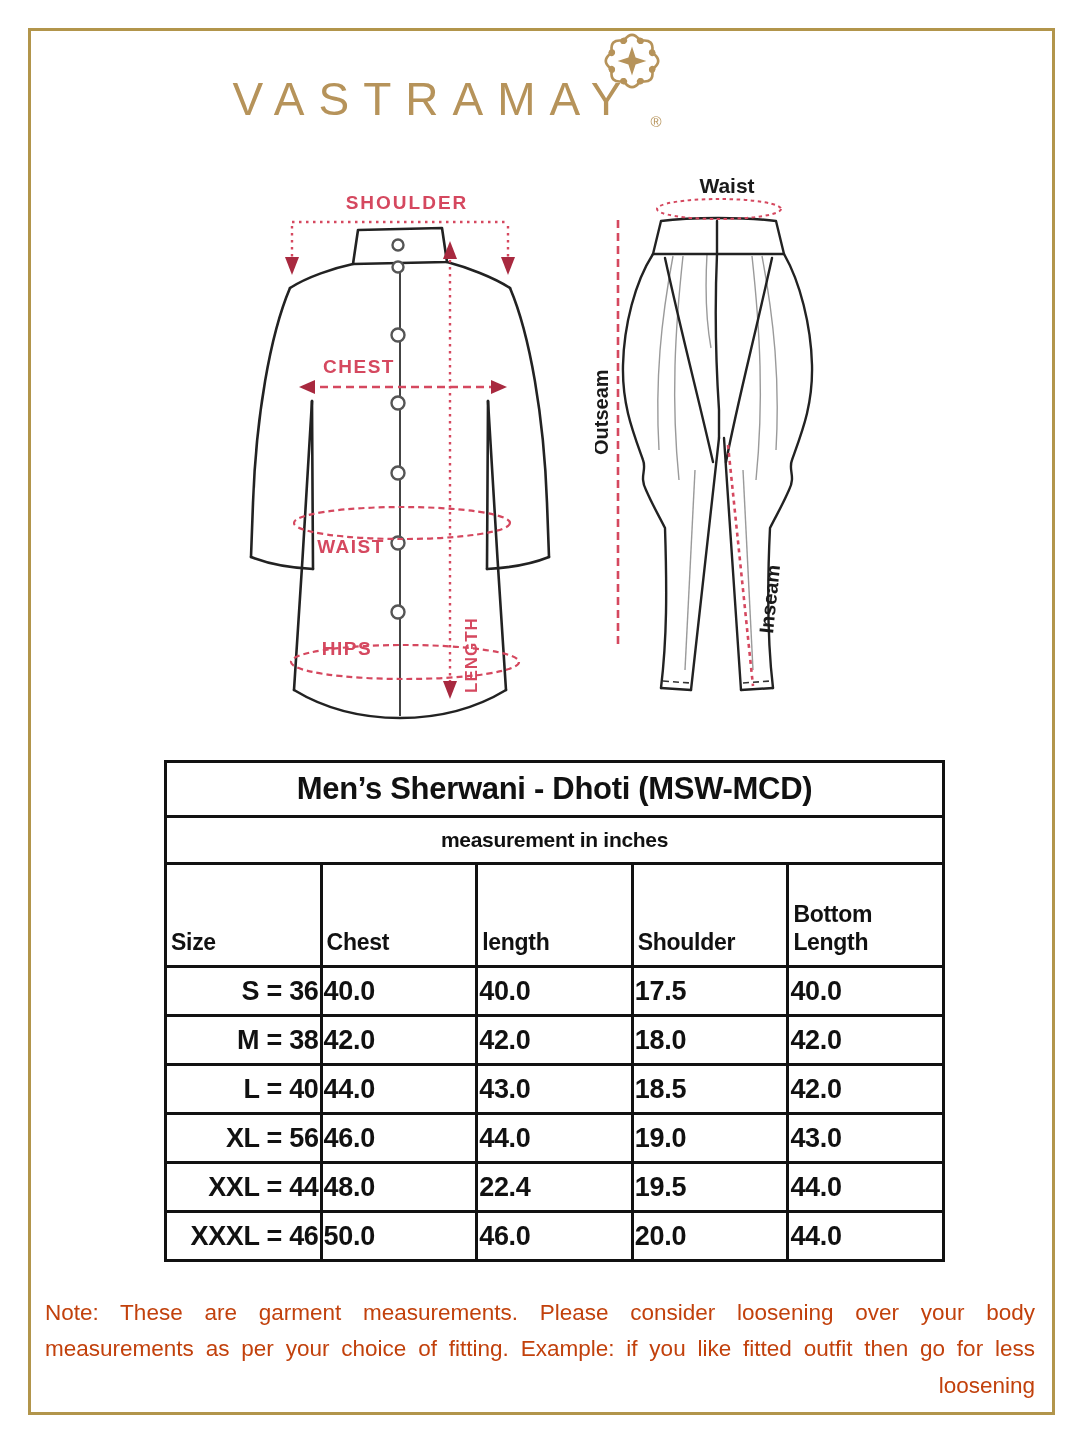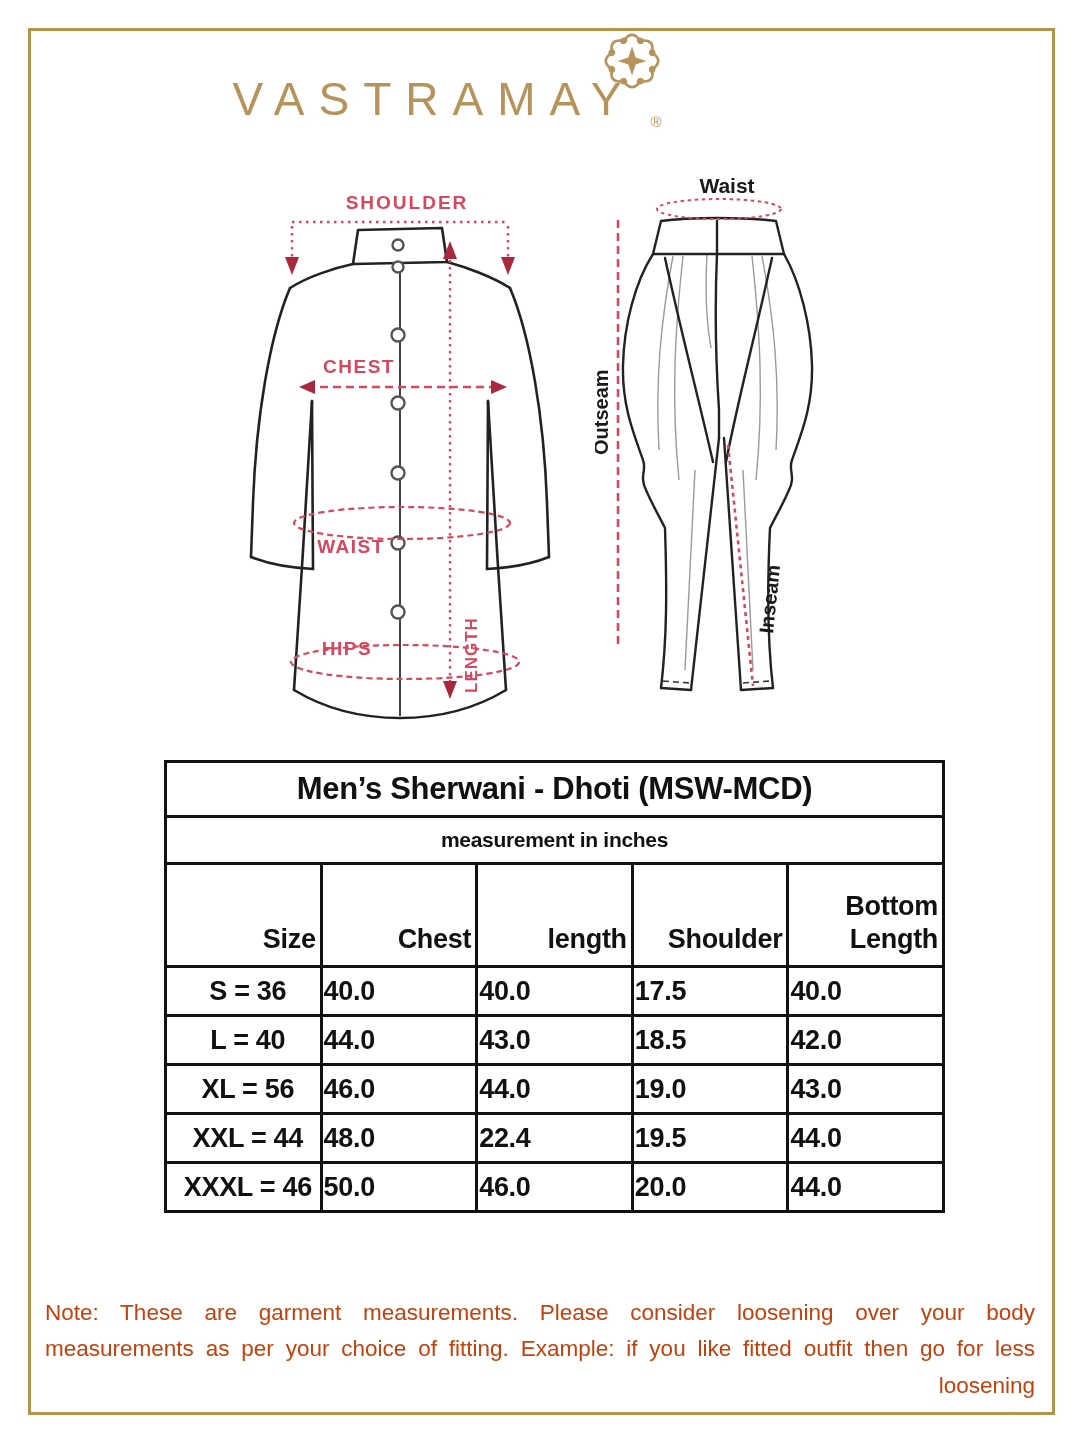--- a/index.html
+++ b/index.html
@@ -18,24 +18,24 @@
   .kurta-svg{position:absolute;left:237px;top:185px;}
   .dhoti-svg{position:absolute;left:595px;top:170px;}
   
   .size-table{position:absolute;left:164px;top:760px;width:778px;
               border-collapse:collapse;table-layout:fixed;}
   .size-table td{border:3px solid #111;background:#fff;
                  font-family:"Liberation Sans",sans-serif;letter-spacing:-0.3px;}
   .size-table col{width:155.6px;}
   td.t-title{height:50px;text-align:center;font-size:31px;font-weight:bold;}
   td.t-sub{height:42px;text-align:center;font-size:21px;font-weight:bold;}
-  td.t-colhead{height:92px;text-align:right;vertical-align:bottom;
-               font-size:27px;font-weight:bold;padding:0 4px 8px 4px;line-height:1.25;}
+  td.t-colhead{height:92px;text-align:left;vertical-align:bottom;
+               font-size:23px;font-weight:bold;padding:0 4px 8px 4px;line-height:1.25;}
   td.t-cell{height:44px;text-align:left;font-size:27px;font-weight:bold;}
-  td.t-size{height:44px;text-align:center;padding-left:10px;font-size:27px;font-weight:bold;}
+  td.t-size{height:44px;text-align:right;padding-left:10px;font-size:27px;font-weight:bold;}
   
   .note{position:absolute;left:45px;top:1295px;width:990px;
         font-size:22.5px;line-height:1.62;color:#c2410c;
         text-align:justify;text-align-last:right;}
 </style>
 </head>
 <body>
 
 <div class="frame"></div>
 
@@ -208,20 +208,27 @@
     <td class="t-colhead">Bottom Length</td>
   </tr>
   <tr>
     <td class="t-size">S = 36</td>
     <td class="t-cell">40.0</td>
     <td class="t-cell">40.0</td>
     <td class="t-cell">17.5</td>
     <td class="t-cell">40.0</td>
   </tr>
   <tr>
+    <td class="t-size">M = 38</td>
+    <td class="t-cell">42.0</td>
+    <td class="t-cell">42.0</td>
+    <td class="t-cell">18.0</td>
+    <td class="t-cell">42.0</td>
+  </tr>
+  <tr>
     <td class="t-size">L = 40</td>
     <td class="t-cell">44.0</td>
     <td class="t-cell">43.0</td>
     <td class="t-cell">18.5</td>
     <td class="t-cell">42.0</td>
   </tr>
   <tr>
     <td class="t-size">XL = 56</td>
     <td class="t-cell">46.0</td>
     <td class="t-cell">44.0</td>

